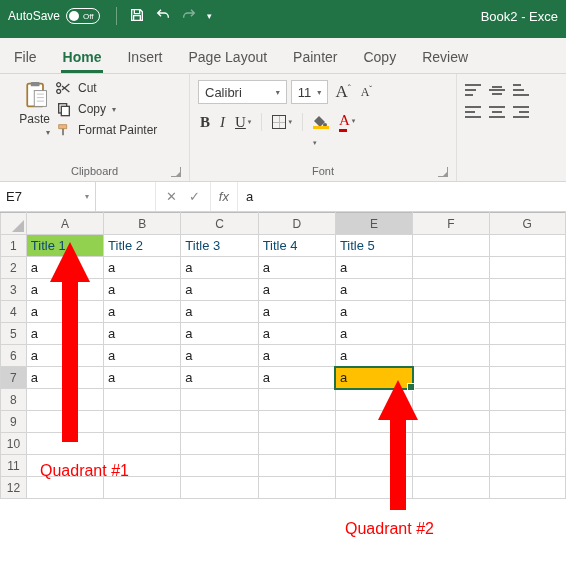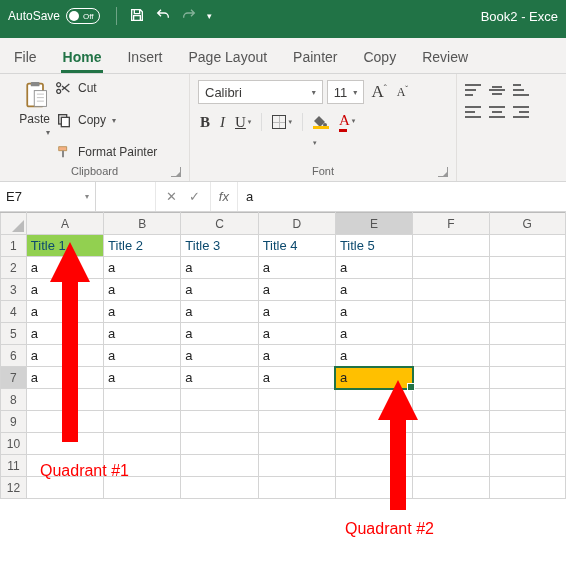--- a/index.html
+++ b/index.html
@@ -85,28 +85,28 @@
     width: 10px; height: 10px; border: 1px solid #999; border-top: none; border-left: none;
   }
   .rgroup .label .launcher::after {
     content:""; position:absolute; right:-1px; bottom:-1px;
     border: 3px solid transparent; border-right-color:#999; border-bottom-color:#999;
   }
   .clip-body { display: flex; gap: 6px; }
   .paste-big { display:flex; flex-direction:column; align-items:flex-end; width:42px; gap:2px;}
   .paste-big svg { width:28px; height:30px; }
   .paste-big .caret { font-size:8px; color:#666;}
-  .clip-col { display:flex; flex-direction:column; gap:16px; }
+  .clip-col { display:flex; flex-direction:column; gap:5px; }
   .clip-row { display:flex; align-items:center; gap:6px; }
   .clip-row svg { width:16px; height:16px; }
   .font-body { display:flex; flex-direction:column; gap:8px; min-width: 250px;}
   .font-top { display:flex; align-items:center; gap:4px; }
   .font-name {
     border:1px solid #c8c6c4; background:#fff; height:24px; display:flex;
-    align-items:center; padding:4px 6px; gap:70px; font-size:13px;
+    align-items:center; padding:4px 6px; gap:34px; font-size:13px;
   }
   .font-name .dd, .font-size .dd { font-size:8px; color:#666; }
   .font-size {
     border:1px solid #c8c6c4; background:#fff; height:24px; display:flex;
     align-items:center; padding:0 6px; gap:6px; font-size:13px; min-width:34px;
   }
   .aa-big, .aa-small {
     font-family: "Times New Roman", serif;
     display:flex; align-items:baseline; padding: 0 3px;
   }

